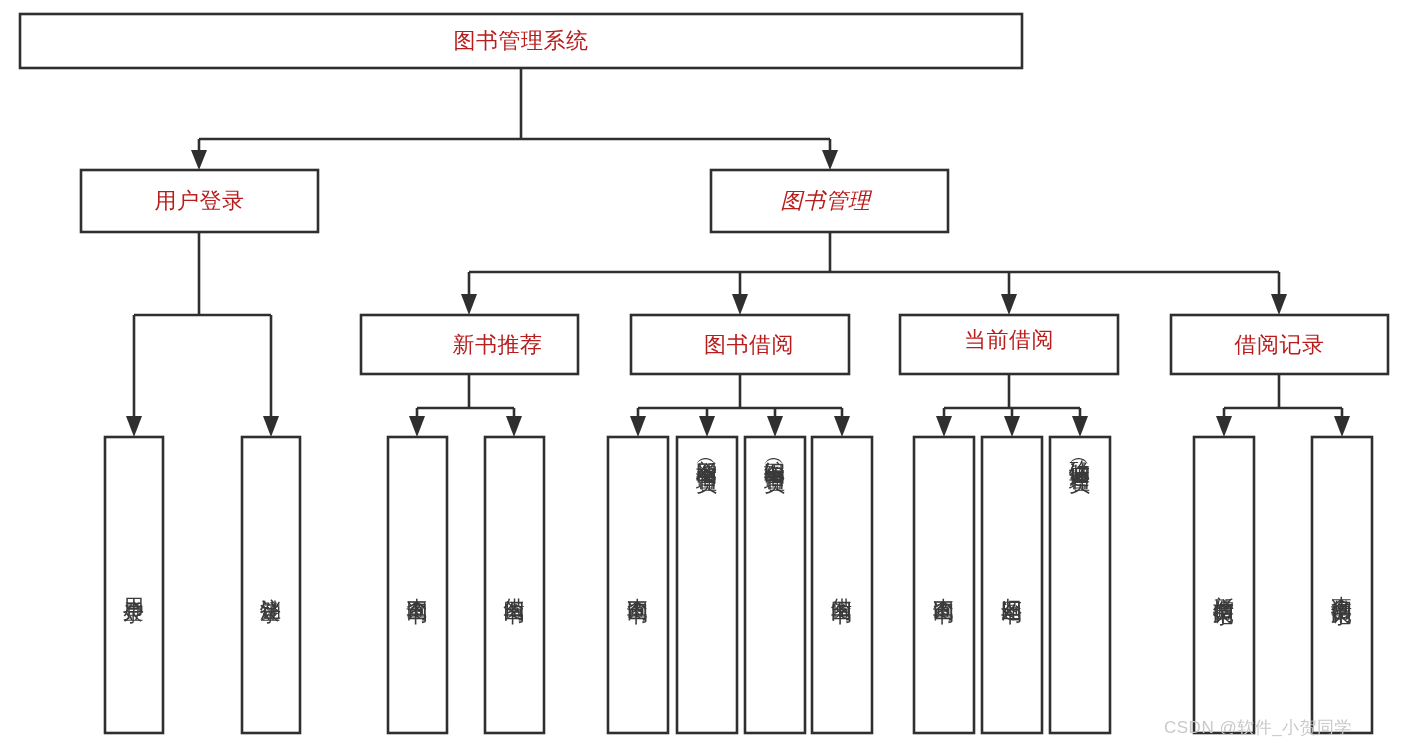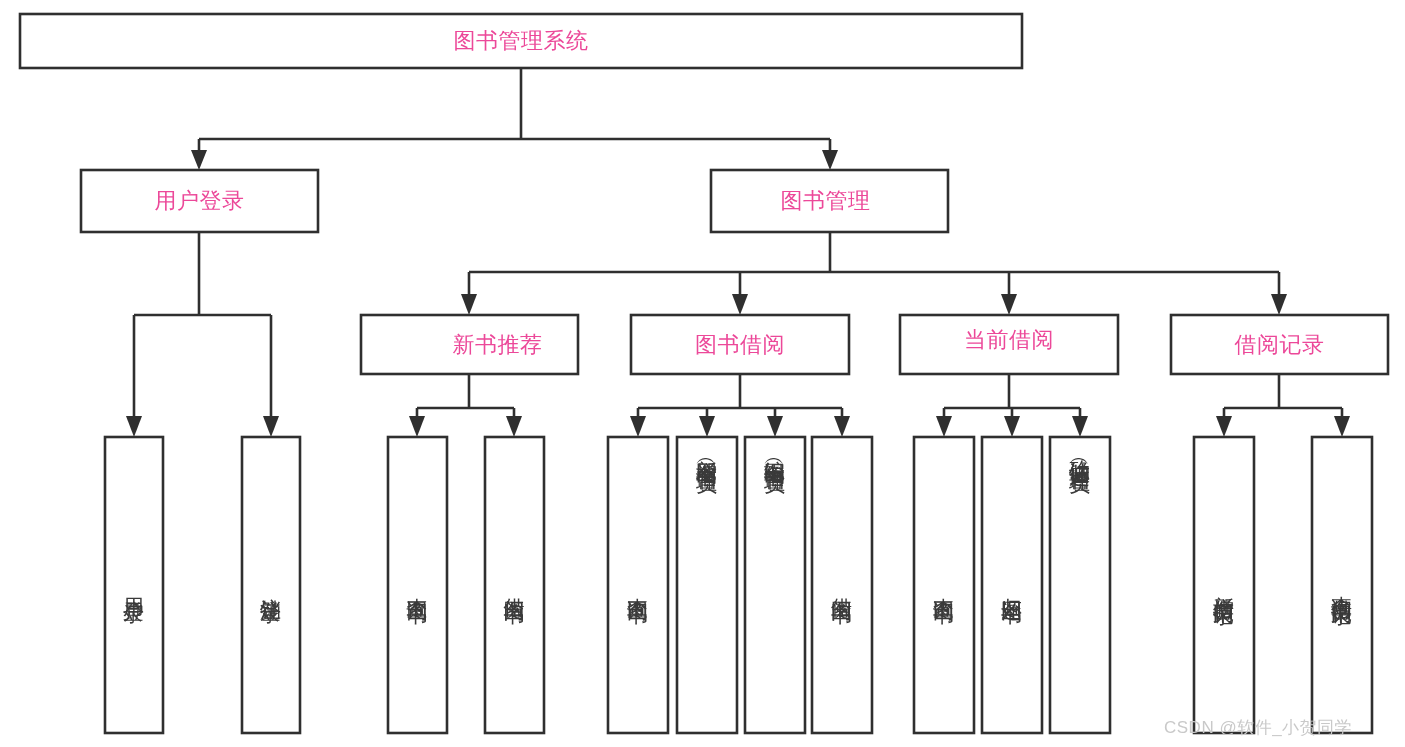--- a/index.html
+++ b/index.html
@@ -39,21 +39,21 @@
   }
   .arrow-head {
     fill: #2f2f2f;
     stroke: none;
   }
   .node-label-h {
     position: absolute;
     display: flex;
     align-items: center;
     justify-content: center;
-    color: #ec4899;
+    color: #b91c1c;
     font-size: 22px;
     letter-spacing: 0.5px;
     white-space: nowrap;
     pointer-events: none;
   }
   .node-label-v {
     position: absolute;
     display: flex;
     align-items: center;
     justify-content: flex-start;
@@ -177,24 +177,24 @@
     <rect class="node-box" x="914" y="437" width="60" height="296"></rect>
     <rect class="node-box" x="982" y="437" width="60" height="296"></rect>
     <rect class="node-box" x="1050" y="437" width="60" height="296"></rect>
     <rect class="node-box" x="1194" y="437" width="60" height="296"></rect>
     <rect class="node-box" x="1312" y="437" width="60" height="296"></rect>
   </svg>
 
   <div class="node-label-h" style="left:20px; top:14px; width:1002px; height:54px;">图书管理系统</div>
 
   <div class="node-label-h" style="left:81px; top:170px; width:237px; height:62px;">用户登录</div>
-  <div class="node-label-h" style="left:711px; top:170px; width:229px; height:62px;">图书管理</div>
+  <div class="node-label-h" style="left:711px; top:170px; width:229px; height:62px;font-style:italic;">图书管理</div>
 
   <div class="node-label-h" style="left:361px; top:315px; width:217px; height:59px;padding-left:28px;">新书推荐</div>
-  <div class="node-label-h" style="left:631px; top:315px; width:218px; height:59px;">图书借阅</div>
+  <div class="node-label-h" style="left:631px; top:315px; width:218px; height:59px;padding-left:9px;">图书借阅</div>
   <div class="node-label-h" style="left:900px; top:315px; width:218px; height:49px;">当前借阅</div>
   <div class="node-label-h" style="left:1171px; top:315px; width:217px; height:59px;text-align:right;">借阅记录</div>
 
   <div class="node-label-v center-v" style="left:105px; top:437px; width:58px; height:296px;">用户登录</div>
   <div class="node-label-v center-v" style="left:242px; top:437px; width:58px; height:296px;">注销登录</div>
   <div class="node-label-v center-v" style="left:388px; top:437px; width:59px; height:296px;">查询图书</div>
   <div class="node-label-v center-v" style="left:485px; top:437px; width:59px; height:296px;">借阅图书</div>
   <div class="node-label-v center-v" style="left:608px; top:437px; width:60px; height:296px;">查询图书</div>
   <div class="node-label-v" style="left:677px; top:443px; width:60px; height:290px;">新增图书（管理员）</div>
   <div class="node-label-v" style="left:745px; top:443px; width:60px; height:290px;">编辑图书（管理员）</div>

